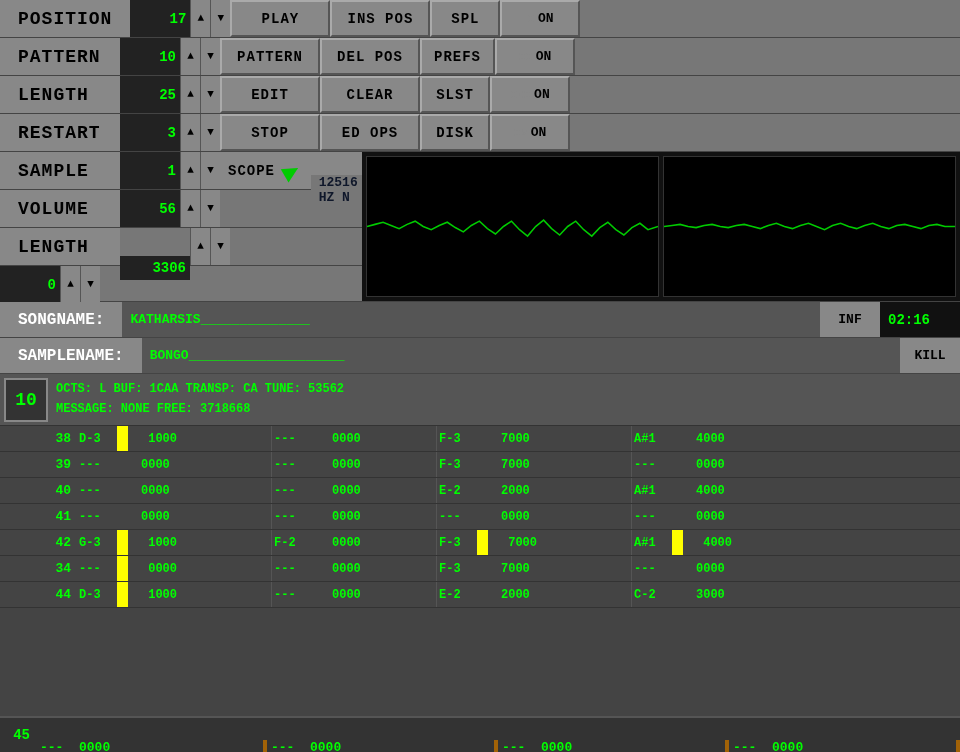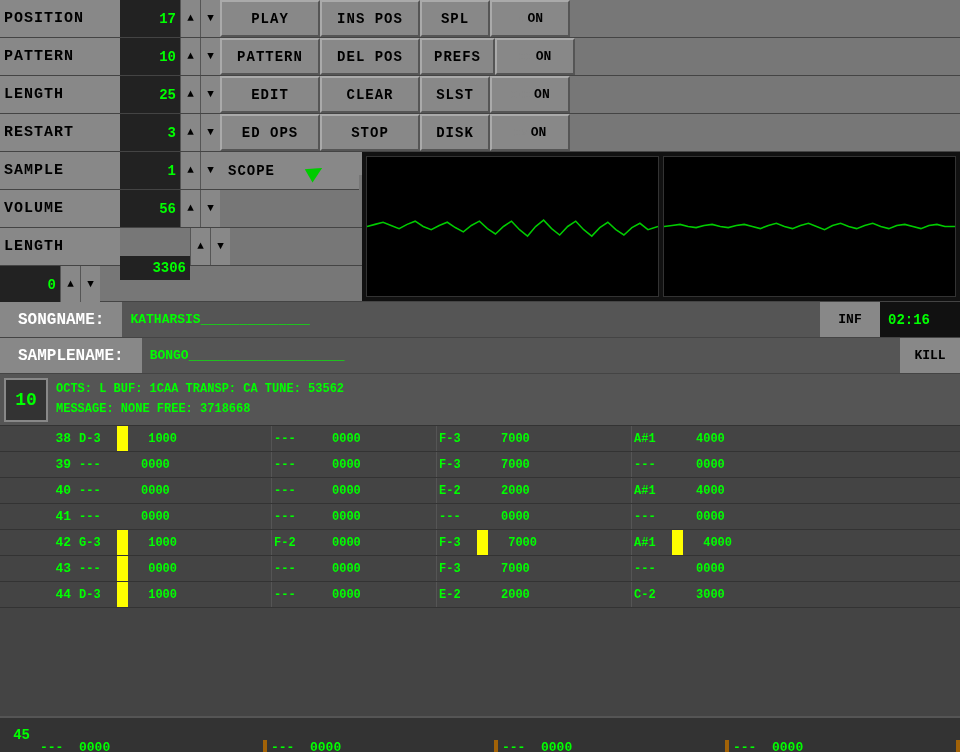--- a/index.html
+++ b/index.html
@@ -35,23 +35,23 @@
       border-bottom: 1px solid #444;
       height: 38px;
     }
 
     .label-cell {
       background: #888888;
       color: #000;
       display: flex;
       align-items: center;
       justify-content: flex-start;
-      padding: 0 4px;
+      padding: 0 18px;
       min-width: 120px;
-      font-size: 15px;
+      font-size: 18px;
       font-weight: bold;
       letter-spacing: 1px;
     }
 
     .value-cell {
       background: #222222;
       color: #00ff00;
       display: flex;
       align-items: center;
       justify-content: flex-end;
@@ -127,21 +127,20 @@
       font-size: 11px;
     }
 
     .scope-label-area {
       display: flex;
       align-items: center;
       padding: 0 8px;
       min-width: 362px;
       background: #888888;
       border-right: 2px solid #555;
-      gap: 24px;
     }
 
     .scope-label {
       color: #000;
       font-size: 14px;
       font-weight: bold;
       letter-spacing: 1px;
     }
 
     .stop-arrow {
@@ -426,22 +425,22 @@
 
     <div class="row">
       <div class="label-cell">RESTART</div>
       <div class="value-cell">3</div>
       <div class="spin-btn">
           <span>▲</span>
         </div>
       <div class="spin-btn">
           <span>▼</span>
         </div>
+      <div class="btn btn-wide">STOP</div>
       <div class="btn btn-wide">ED OPS</div>
-      <div class="btn btn-wide">STOP</div>
       <div class="btn btn-narrow">DISK</div>
       <div class="on-btn">
         <span class="on-indicator">IV</span>ON
       </div>
     </div>
 
   </div>
 
   <div class="scope-display-row">
 
@@ -675,21 +674,21 @@
         <span class="val-cell">7000</span>
       </div>
 
       <div class="track-block" style="border-right:none;">
         <span class="note-cell">A#1</span>
         <span class="vol-cell">&nbsp;</span>
         <span class="val-cell">4000</span>
       </div>
     </div>
         <div class="pattern-row">
-      <div class="row-num">43</div>
+      <div class="row-num">34</div>
 
       <div class="track-block" style="max-width:195px;">
         <span class="note-cell">---</span>
         <span class="vol-cell">&nbsp;</span>
         <span class="val-cell">0000</span>
       </div>
 
       <div class="track-block" style="max-width:165px;">
         <span class="note-cell">---</span>
         <span class="val-cell">0000</span>

